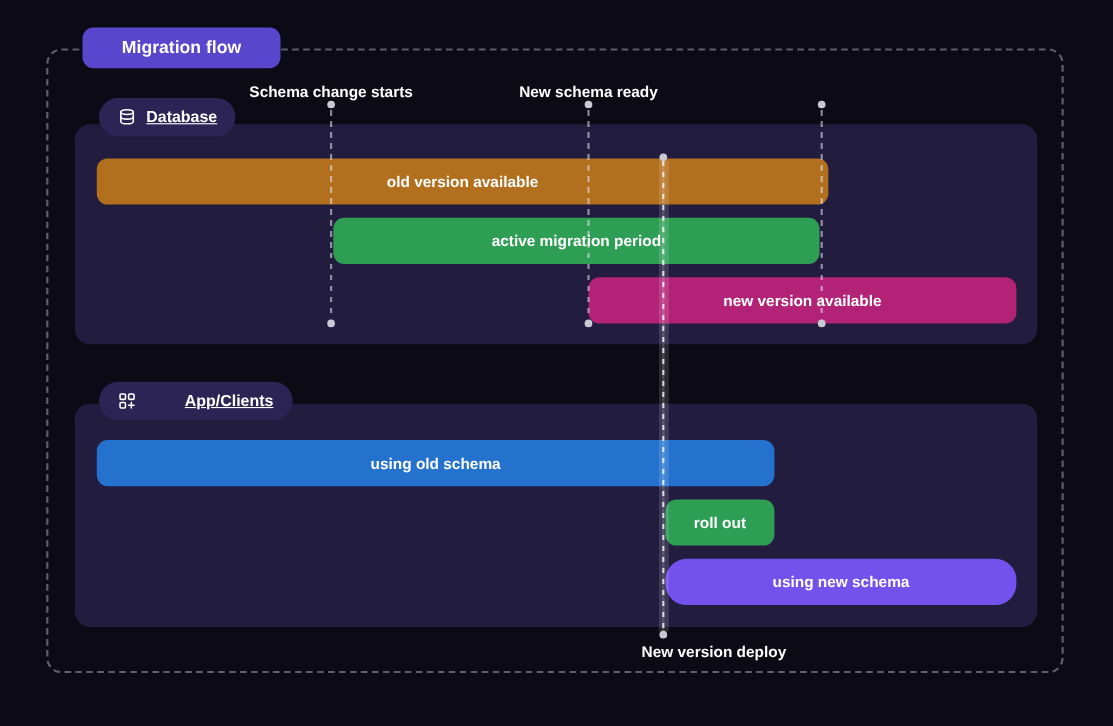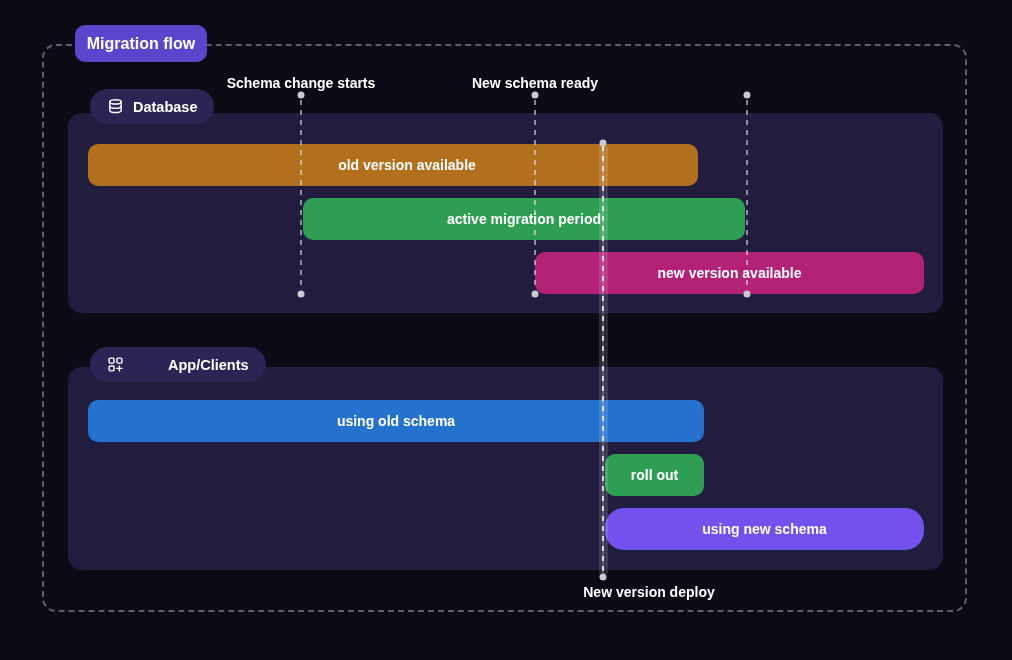--- a/index.html
+++ b/index.html
@@ -7,45 +7,45 @@
     position:relative; width:1012px; height:660px; overflow:hidden;
     background:#0c0a15;
     font-family:"Liberation Sans", sans-serif;
     -webkit-font-smoothing:antialiased;
   }
   .boundary {
     position:absolute; left:42px; top:44px; width:921px; height:564px;
     border:2px dashed rgba(175,175,190,.5); border-radius:14px; z-index:1;
   }
   .title-badge {
-    position:absolute; left:75px; top:25px; width:132px; height:37px;
+    position:absolute; left:75px; top:25px; width:180px; height:37px;
     border-radius:10px; color:#fff; font-weight:bold; font-size:16px;
     display:flex; align-items:center; justify-content:center; z-index:9;
   }
   .panel {
     position:absolute; left:68px; width:875px;
     background:#221d3e; border-radius:14px; z-index:2;
   }
   .panel-database { top:113px; height:200px; }
   .panel-app      { top:367px; height:203px; }
   .section-badge {
     position:absolute; height:35px; border-radius:18px;
     color:#fff; font-weight:bold; font-size:14.5px;
-    display:flex; align-items:center; gap:9px; padding:0 17px; z-index:9;
+    display:flex; align-items:center; gap:9px; padding:0 17px; z-index:9;text-decoration:underline;
   }
   .badge-database { left:90px; top:89px; }
   .badge-app      { left:90px; top:347px;gap:44px; }
   .section-badge svg { display:block; }
   .bar {
     position:absolute; height:42px; border-radius:10px;
     color:#fff; font-weight:bold; font-size:14px;
     display:flex; align-items:center; justify-content:center;
     z-index:3; white-space:nowrap;
   }
-  .bar-old       { left:88px;  top:144px; width:582px;padding-left:28px; }
+  .bar-old       { left:88px;  top:144px; width:665px; }
   .bar-active    { left:303px; top:198px; width:442px; }
   .bar-newv      { left:535px; top:252px; width:389px; }
   .bar-usingold  { left:88px;  top:400px; width:616px; }
   .bar-rollout   { left:605px; top:454px; width:99px;  }
   .bar-usingnew  { left:605px; top:508px; width:319px;border-radius:19px; }
   .marker-label {
     position:absolute; transform:translateX(-50%);
     color:#fff; font-weight:bold; font-size:14px;
     white-space:nowrap; z-index:7;
   }

